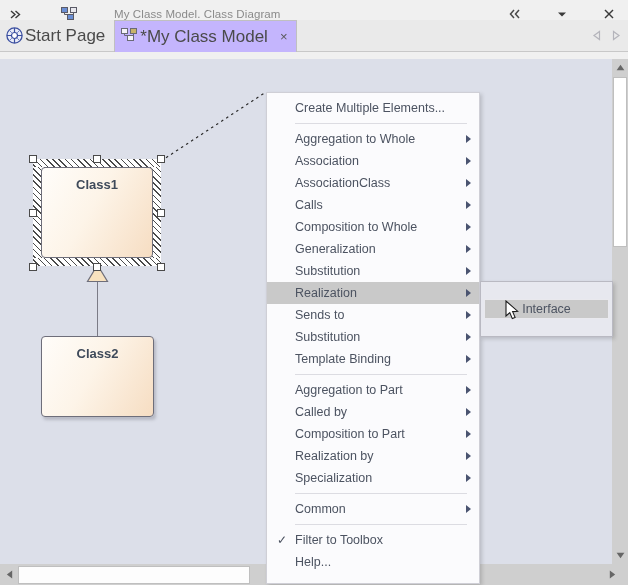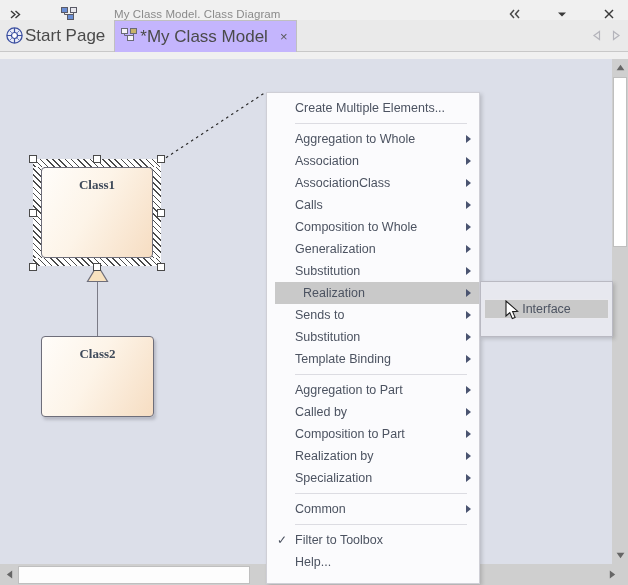--- a/index.html
+++ b/index.html
@@ -111,21 +111,20 @@
   }
   .class-body {
     position: absolute;
     inset: 0;
     border: 1px solid #6e6e7a;
     border-radius: 4px;
     background: linear-gradient(120deg, #fffdfa 0%, #fdf4e8 45%, #f6ddc2 100%);
     box-shadow: 2px 3px 3px rgba(90,90,100,.28);
     display: flex;
     justify-content: center;
-    font-family: Liberation Serif, serif;
   }
   .class-name {
     margin-top: 9px;
     font-size: 13px;
     font-weight: bold;
     color: #3f4a5a;
   }
   
   .sel-frame {
     position: absolute;
@@ -172,21 +171,21 @@
     position: relative;
     height: 22px;
     display: flex; align-items: center;
     font-size: 12.5px;
     color: #4c5361;
     padding-left: 28px;
     padding-right: 8px;
     box-sizing: border-box;
     white-space: nowrap;
   }
-  .mi.sel { background: #c9c9c9; margin-left: 8px; }
+  .mi.sel { background: #c9c9c9; }
   .mi .arrow {
     position: absolute;
     right: 8px; top: 50%;
     margin-top: -4px;
     width: 0; height: 0;
     border-left: 5px solid #4a5470;
     border-top: 4px solid transparent;
     border-bottom: 4px solid transparent;
   }
   .mi .check {

